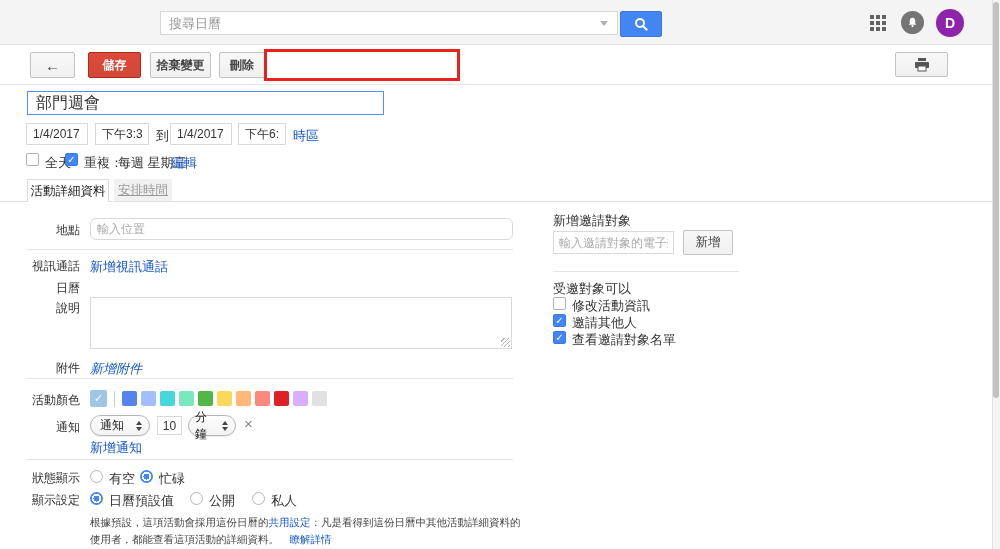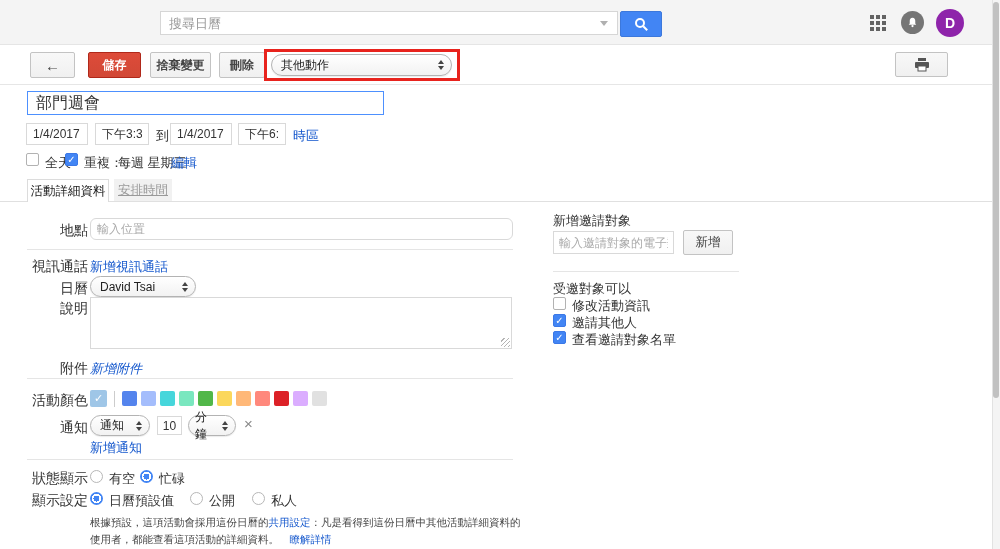--- a/index.html
+++ b/index.html
@@ -37,21 +37,21 @@
   .tbox::placeholder { color:#aaa; }
 
   .link { color:#15c; text-decoration:none; cursor:pointer; font-size:13px; }
 
   
   .cb { position:absolute; width:13px; height:13px; border:1px solid #b2b2b2; border-radius:2px; background:#fff; cursor:pointer; font-size:10px; line-height:11px; text-align:center; color:transparent; }
   .cb.checked { background:#4285f4; border-color:#3b78e7; color:#fff; }
   .radio { position:absolute; width:13px; height:13px; border:1px solid #b7b7b7; border-radius:50%; background:#fff; cursor:pointer; }
   .radio.checked { border:none; background:radial-gradient(circle,#4285f4 0 3px,#fff 3px 4.5px,#4285f4 4.5px 7px); }
 
-  .flabel { position:absolute; left:0; width:80px; text-align:right; font-size:14px; color:#333;margin-left:8px; }
+  .flabel { position:absolute; left:0; width:80px; text-align:right; font-size:12px; color:#333; }
   .txt { position:absolute; font-size:13px; color:#333; }
   .divider { position:absolute; height:1px; background:#e5e5e5; }
 
   
   .tab-active { position:absolute; left:27px; top:179px; width:82px; height:23px; background:#fff; border:1px solid #dcdcdc; border-bottom:none; z-index:2; font-size:12.5px; color:#222; display:flex; align-items:center; justify-content:center; cursor:pointer; }
   .tab-inactive { position:absolute; left:114px; top:179px; width:58px; height:23px; background:#f1f1f1; font-size:12.5px; color:#999; text-decoration:underline; display:flex; align-items:center; justify-content:center; cursor:pointer; }
   .tabline { position:absolute; left:0; top:201px; width:1000px; height:1px; background:#e0e0e0; }
 
   
   .descbox { position:absolute; left:90px; top:297px; width:422px; height:52px; border:1px solid #d9d9d9; background:#fff; cursor:text; }
@@ -117,27 +117,20 @@
   </div>
 
   <button class="btn" style="left:30px;top:52px;width:45px;font-size:15px;">
       <span>←</span>
     </button>
   <button class="btn btn-red" style="left:88px;top:52px;width:53px;">儲存</button>
   <button class="btn" style="left:150px;top:52px;width:61px;">捨棄變更</button>
   <button class="btn" style="left:219px;top:52px;width:46px;">刪除</button>
 
   <div class="annotation" style="border-color: rgb(232, 35, 29);"></div>
-  <div class="selectbox" style="left:271px;top:54px;width:181px;height:22px;">
-    <span>其他動作</span>
-    <span class="updown">
-        <i class="up"></i>
-        <i class="dn"></i>
-      </span>
-  </div>
 
   <button class="btn" style="left:895px;top:52px;width:53px;height:25px;">
     <span>
       <svg width="16" height="14" viewBox="0 0 16 14">
           <rect x="4" y="0" width="8" height="3" fill="#555"></rect>
           <rect x="1" y="4" width="14" height="6" rx="1" fill="#555"></rect>
           <rect x="4" y="8" width="8" height="5" fill="#fff" stroke="#555"></rect>
         </svg>
     </span>
   </button>
@@ -165,27 +158,20 @@
 
   <span class="flabel" style="top:222px;">地點</span>
   <input class="tbox" style="left: 90px; top: 218px; width: 423px; height: 22px; border-radius: 6px;" placeholder="輸入位置">
 
   <div class="divider" style="left:27px;top:249px;width:486px;"></div>
 
   <span class="flabel" style="top:258px;">視訊通話</span>
   <a class="link" style="position:absolute;left:90px;top:258px;">新增視訊通話</a>
 
   <span class="flabel" style="top:280px;">日曆</span>
-  <div class="selectbox" style="left:90px;top:276px;width:106px;height:21px;">
-    <span>David Tsai</span>
-    <span class="updown">
-        <i class="up"></i>
-        <i class="dn"></i>
-      </span>
-  </div>
 
   <span class="flabel" style="top:300px;">說明</span>
   <div class="descbox"></div>
 
   <span class="flabel" style="top:360px;">附件</span>
   <a class="link" style="position:absolute;left:90px;top:360px;font-style:italic;">新增附件</a>
 
   <div class="divider" style="left:27px;top:378px;width:486px;"></div>
 
   <span class="flabel" style="top:392px;">活動顏色</span>

